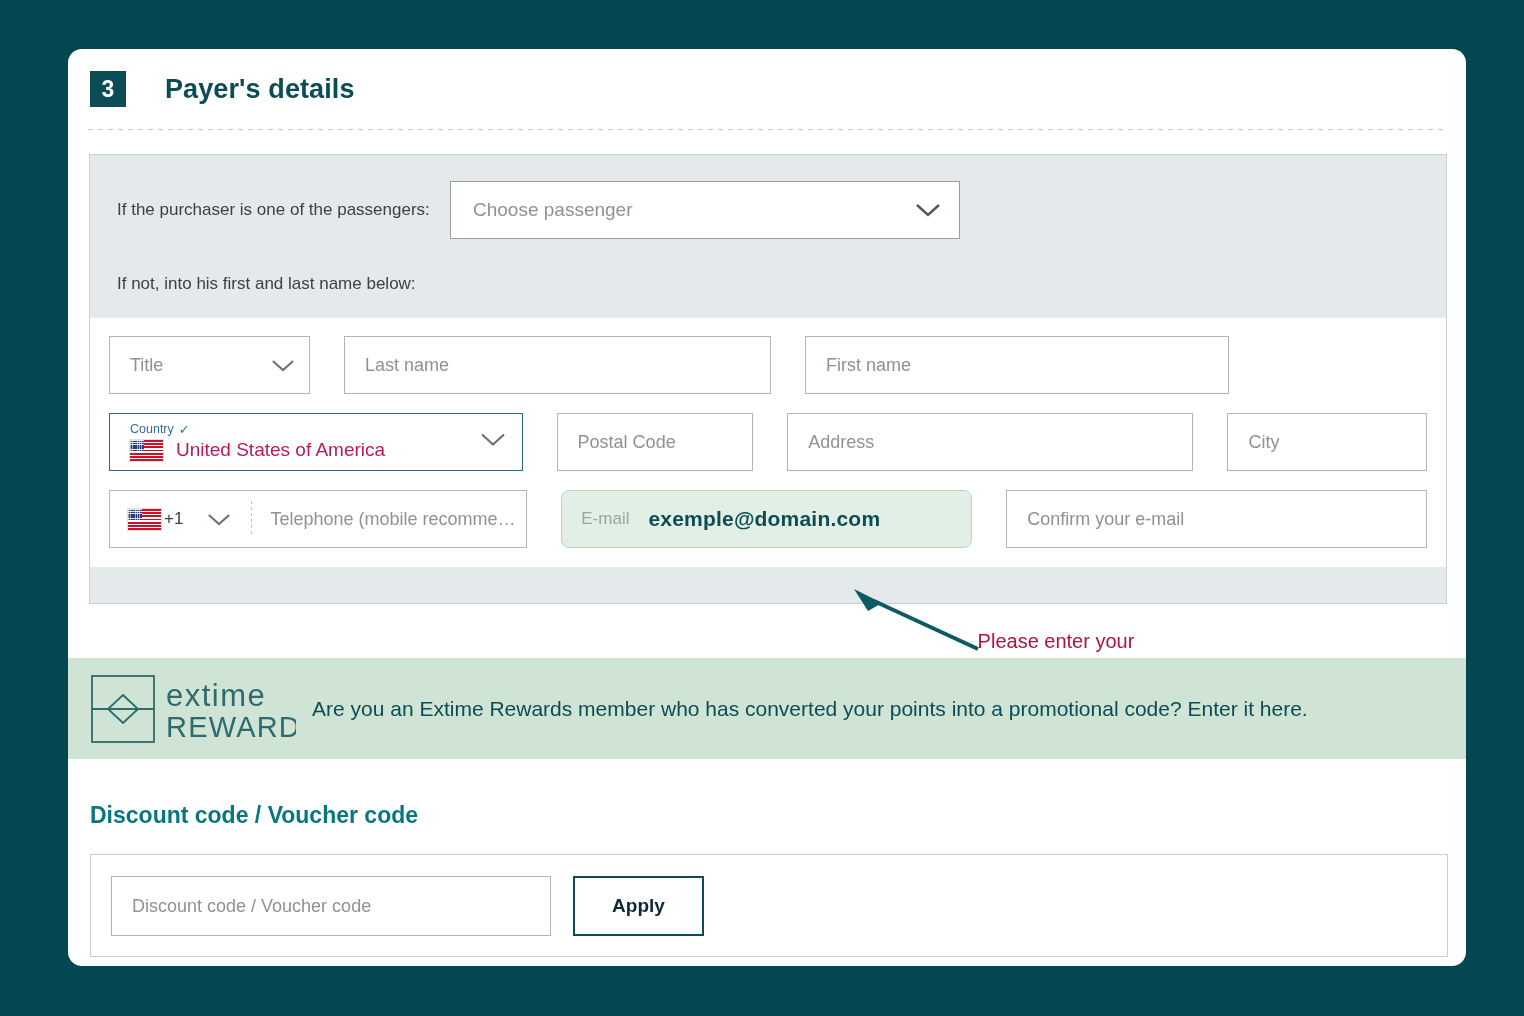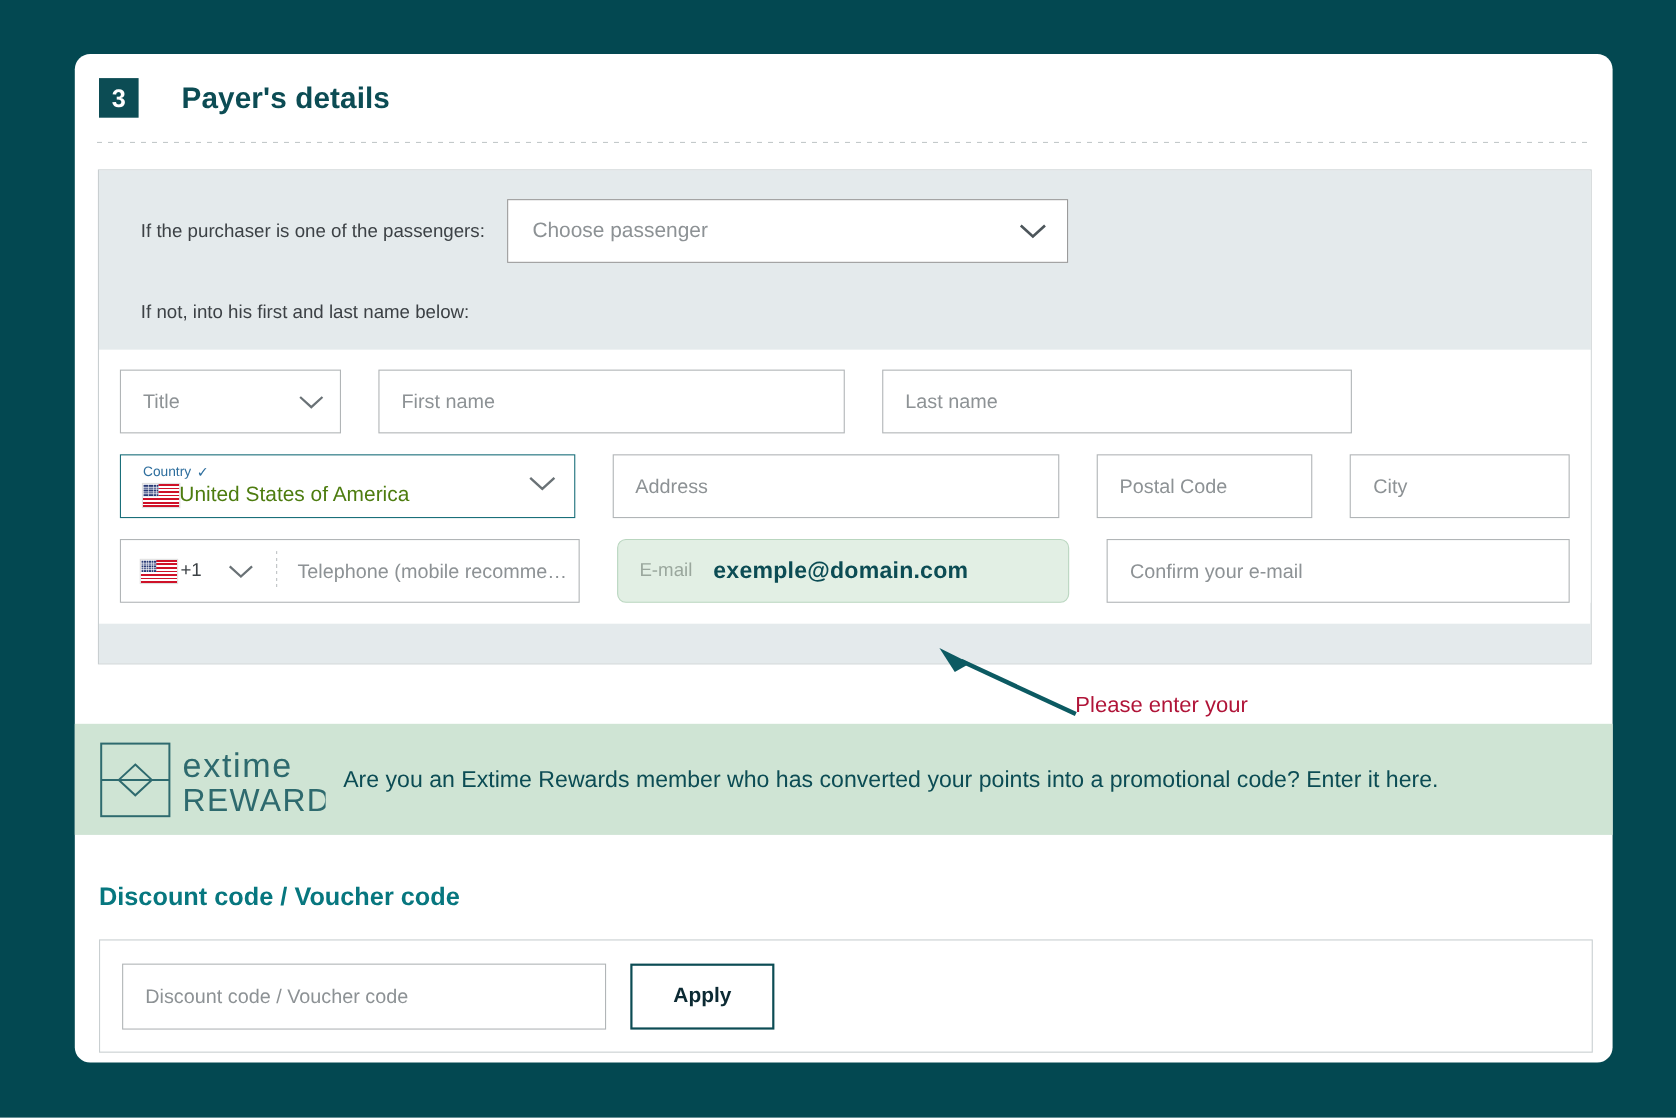--- a/index.html
+++ b/index.html
@@ -34,21 +34,21 @@
     font-size:27px; font-weight:bold; color:#0c4c54;
     letter-spacing:.1px;
   }
   .dotted-sep {
     position:absolute; left:20px; top:80px; width:1357px; height:1px;
     background-image:repeating-linear-gradient(to right,#c3c9ca 0 5px,transparent 5px 10px);
   }
 
   
   #formblock { position:absolute; left:21px; top:105px; width:1358px; }
-  .grayband { background:#e4eaec; padding:26px 30px 24px 38px; }
+  .grayband { background:#e4eaec; padding:26px 30px 24px 27px; }
   .gray-row1 { display:flex; align-items:center; }
   .gray-label { font-size:17px; color:#3c4145; width:333px; }
   .gray-row2 { font-size:17px; color:#3c4145; margin-top:35px; }
 
   .choose-select {
     width:510px; height:58px;
     background:#ffffff; border:1px solid #9b9b9b;
     display:flex; align-items:center; padding:0 18px 0 22px;
     position:relative;
   }
@@ -80,21 +80,21 @@
   .w-confirm { width:431px; }
 
   
   .country-fld {
     border:1px solid #1a6f7a; position:relative; flex-direction:column;
     align-items:stretch; justify-content:center; padding:0 14px 0 20px;
   }
   .country-top { font-size:12.5px; color:#2f6f9e; line-height:1; margin-bottom:3px; display:flex; align-items:center; gap:5px;}
   .country-check { color:#2f6f9e; font-size:13px; line-height:1; }
   .country-bot { display:flex; align-items:center; }
-  .country-name { font-size:19px; color:#4d7c0f; }
+  .country-name { font-size:19px; color:#be185d; margin-left:13px; }
   .country-chev { position:absolute; right:16px; top:50%; transform:translateY(-50%); }
 
   
   .phone-fld { padding:0 0 0 18px; }
   .phone-code { font-size:17px; color:#3c4145; margin-left:3px; }
   .phone-chev { margin-left:24px; }
   .phone-divider { width:1px; height:36px; margin-left:20px;
     background-image:repeating-linear-gradient(to bottom,#bdc1c3 0 3px,transparent 3px 6px); }
   .phone-ph { font-size:18px; color:#8d9295; margin-left:18px; }
 
@@ -191,25 +191,25 @@
 
       <div class="frow">
         <div class="fld sel w-title">
           <span class="ph">Title</span>
           <span class="chev">
             <svg width="24" height="15" viewBox="0 0 26 16">
                 <path d="M2 3 L13 13 L24 3" fill="none" stroke="#6a7276" stroke-width="2.2"></path>
               </svg>
           </span>
         </div>
+        <div class="fld w-last">
+          <span class="ph">Last name</span>
+        </div>
         <div class="fld w-first">
           <span class="ph">First name</span>
-        </div>
-        <div class="fld w-last">
-          <span class="ph">Last name</span>
         </div>
       </div>
 
       <div class="frow">
         <div class="fld country-fld w-country">
           <div class="country-top">
             <span>Country</span>
             <span class="country-check">✓</span>
           </div>
           <div class="country-bot">
@@ -218,25 +218,25 @@
                 <span class="canton"></span>
             </span>
             <span class="country-name">United States of America</span>
           </div>
           <span class="country-chev">
             <svg width="26" height="16" viewBox="0 0 26 16">
                 <path d="M2 3 L13 13 L24 3" fill="none" stroke="#6a7276" stroke-width="2.2"></path>
               </svg>
           </span>
         </div>
+        <div class="fld w-postal">
+          <span class="ph">Postal Code</span>
+        </div>
         <div class="fld w-address">
           <span class="ph">Address</span>
-        </div>
-        <div class="fld w-postal">
-          <span class="ph">Postal Code</span>
         </div>
         <div class="fld w-city">
           <span class="ph">City</span>
         </div>
       </div>
 
       <div class="frow">
         <div class="fld phone-fld w-phone">
           <span class="flag">
             <span class="stripes"></span>

